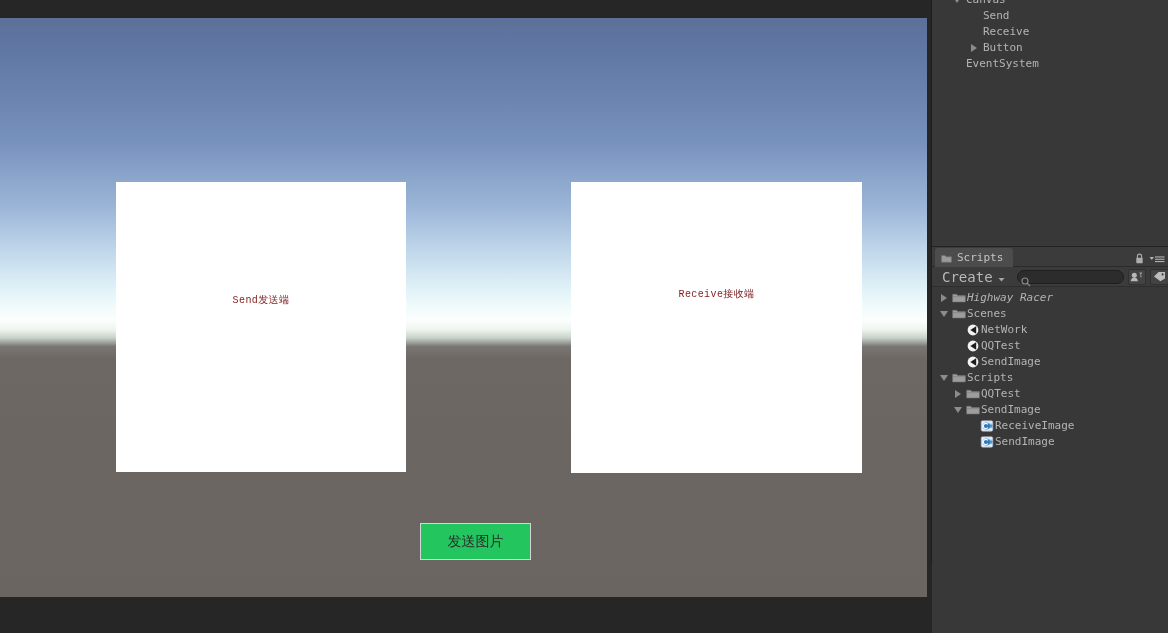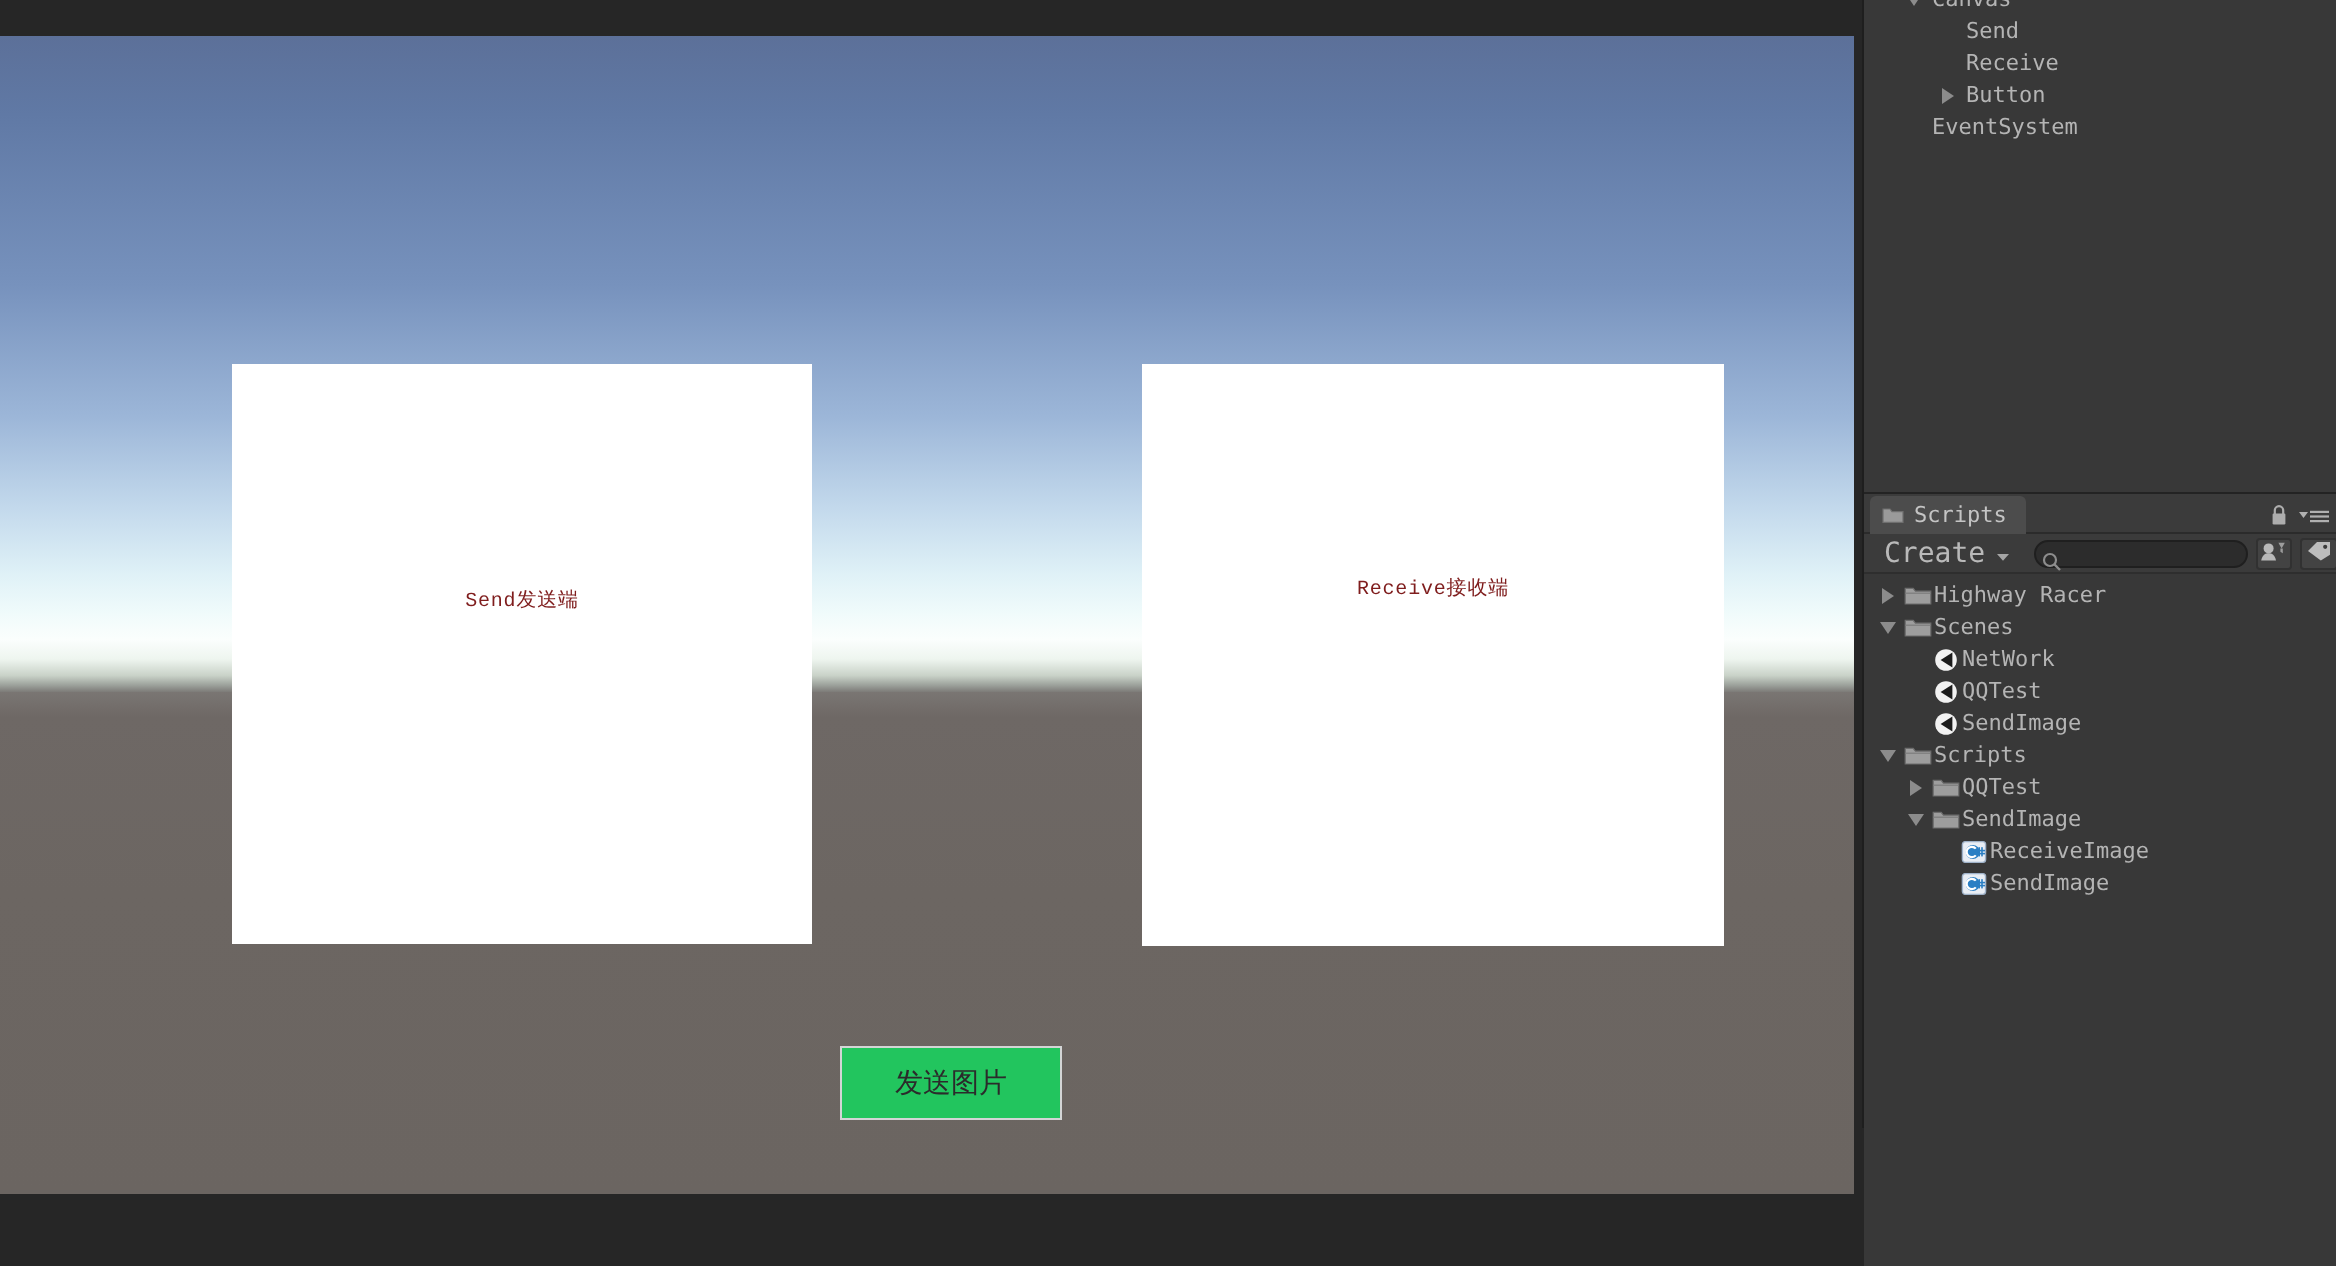--- a/index.html
+++ b/index.html
@@ -399,21 +399,21 @@
           <span>
             <svg width="13" height="11" viewBox="0 0 13 11">
               <path d="M1 5.5 L5.5 1 L12 1 L12 7.4 L7.4 10.2 Z" fill="#bdbdbd"></path>
               <circle cx="9.6" cy="3.4" r="1.05" fill="#3b3b3b"></circle>
             </svg>
           </span>
         </div>
       </div>
 
       <div id="project-tree">
-          <div class="tree-row" style="padding-left: 5px;">
+          <div class="tree-row" style="padding-left: 5px; font-style: italic;">
             <span class="arrow">
               <span class="tri right"></span>
             </span>
             <span class="icon-slot">
               <svg width="14" height="12" viewBox="0 0 14 12">
                 <path d="M0.6 2.2 L4.6 2.2 L5.7 3.6 L13.4 3.6 L13.4 10 L0.6 10 Z" fill="#9d9d9d" stroke="#6d6d6d" stroke-width="0.6"></path>
                 <path d="M0.6 4.6 L13.4 4.6" stroke="#7c7c7c" stroke-width="0.6"></path>
               </svg>
             </span>
             <span class="row-label">Highway Racer</span>

